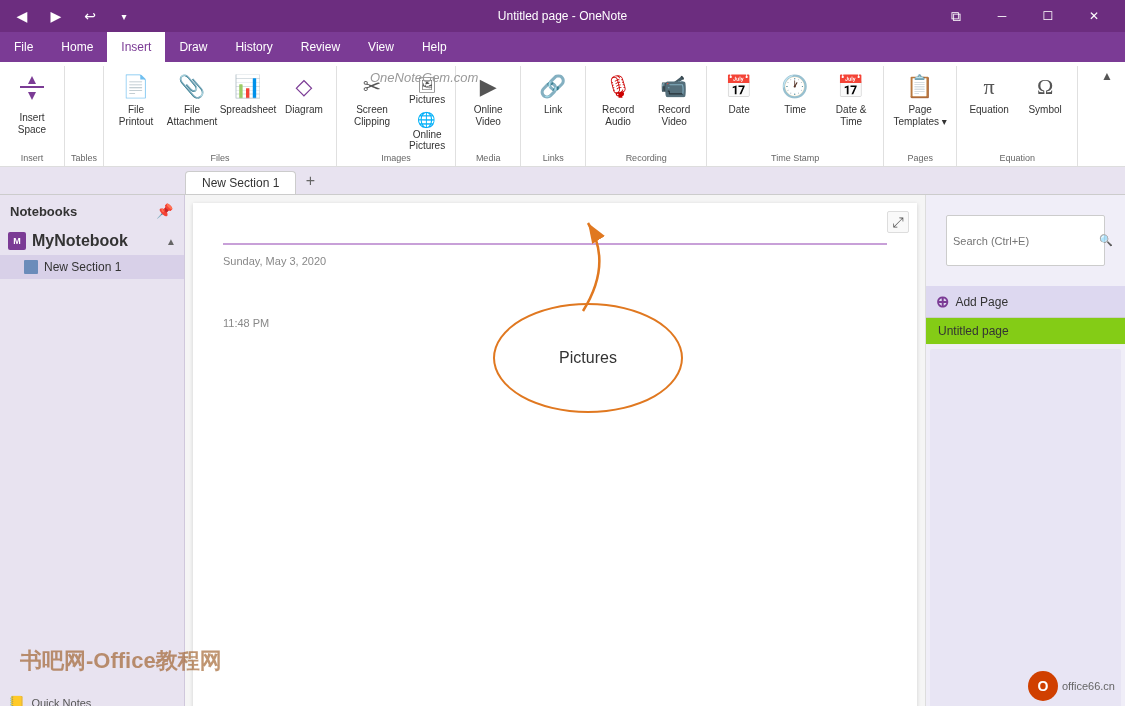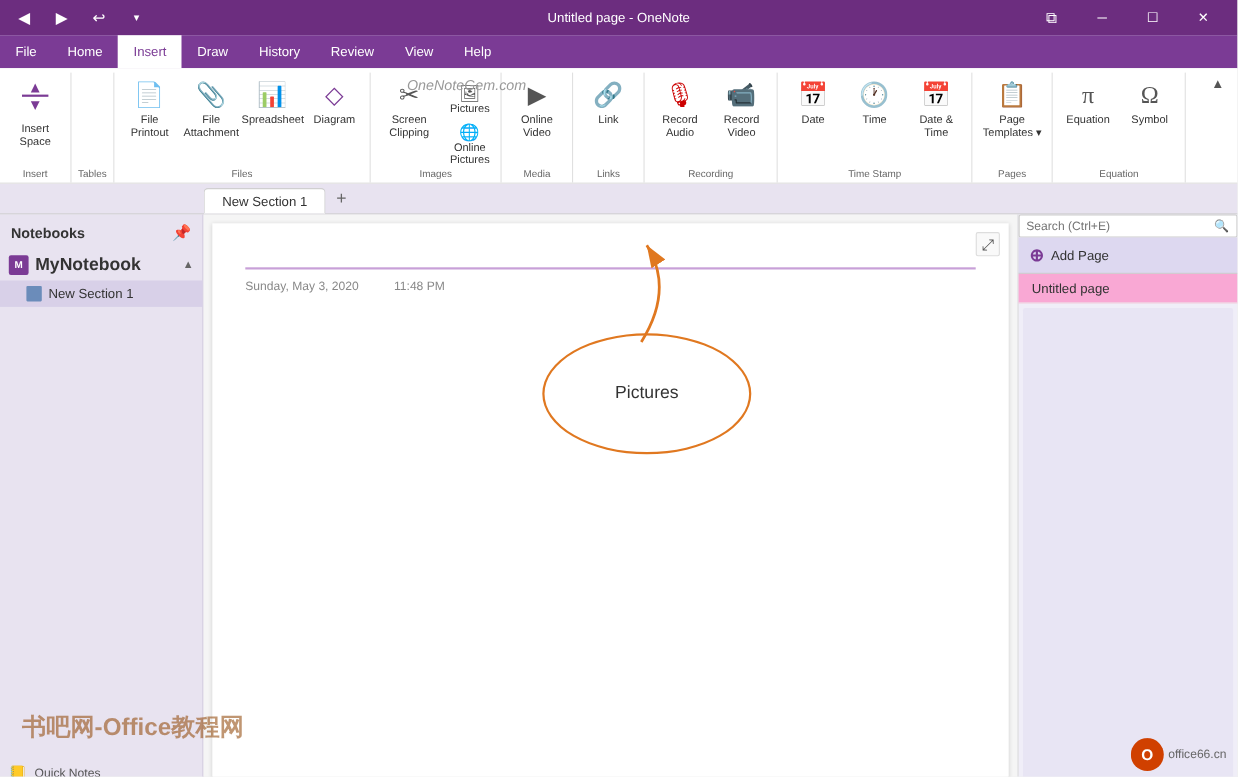--- a/index.html
+++ b/index.html
@@ -261,24 +261,25 @@
       box-shadow: 0 1px 4px rgba(0,0,0,0.15);
       position: relative;
       min-height: 100%;
     }
     .page-header-line {
       border-bottom: 2px solid #c8a0d8;
       margin: 40px 30px 0 30px;
     }
     .page-date {
       display: flex;
-      gap: 32px;
+      gap: 50px;
       margin: 10px 30px;
       font-size: 11px;
       color: #888;
+      flex-direction: column;
     }
 
     
     .expand-btn {
       position: absolute;
       top: 8px;
       right: 8px;
       width: 22px; height: 22px;
       display: flex; align-items: center; justify-content: center;
       cursor: pointer; color: #555; font-size: 14px;
@@ -311,25 +312,25 @@
     #right-panel {
       width: 200px;
       background: #f0eef8;
       border-left: 1px solid #ddd;
       display: flex;
       flex-direction: column;
     }
     .right-search {
       display: flex;
       align-items: center;
-      margin: 0;
+      margin: 20px;
       border: 1px solid #ccc;
       border-radius: 2px;
       background: white;
-      padding: 3px 6px;
+      padding: 18px 6px;
       gap: 4px;
     }
     .right-search input {
       border: none; outline: none; flex: 1; font-size: 11px; color: #999;
       background: transparent;
     }
     .add-page-btn {
       display: flex;
       align-items: center;
       gap: 6px;
@@ -338,21 +339,21 @@
       background: #ddd8f0;
       font-size: 12px;
       color: #333;
       border-bottom: 1px solid #ccc;
     }
     .page-item {
       padding: 6px 12px;
       font-size: 12px;
       color: #333;
       cursor: pointer;
-      background: #f9a8d4;
+      background: #84cc16;
       border-bottom: 1px solid #eee;
     }
     .page-thumbnail {
       flex: 1;
       background: #e8e5f4;
       margin: 4px;
       border-radius: 2px;
     }
 
     

